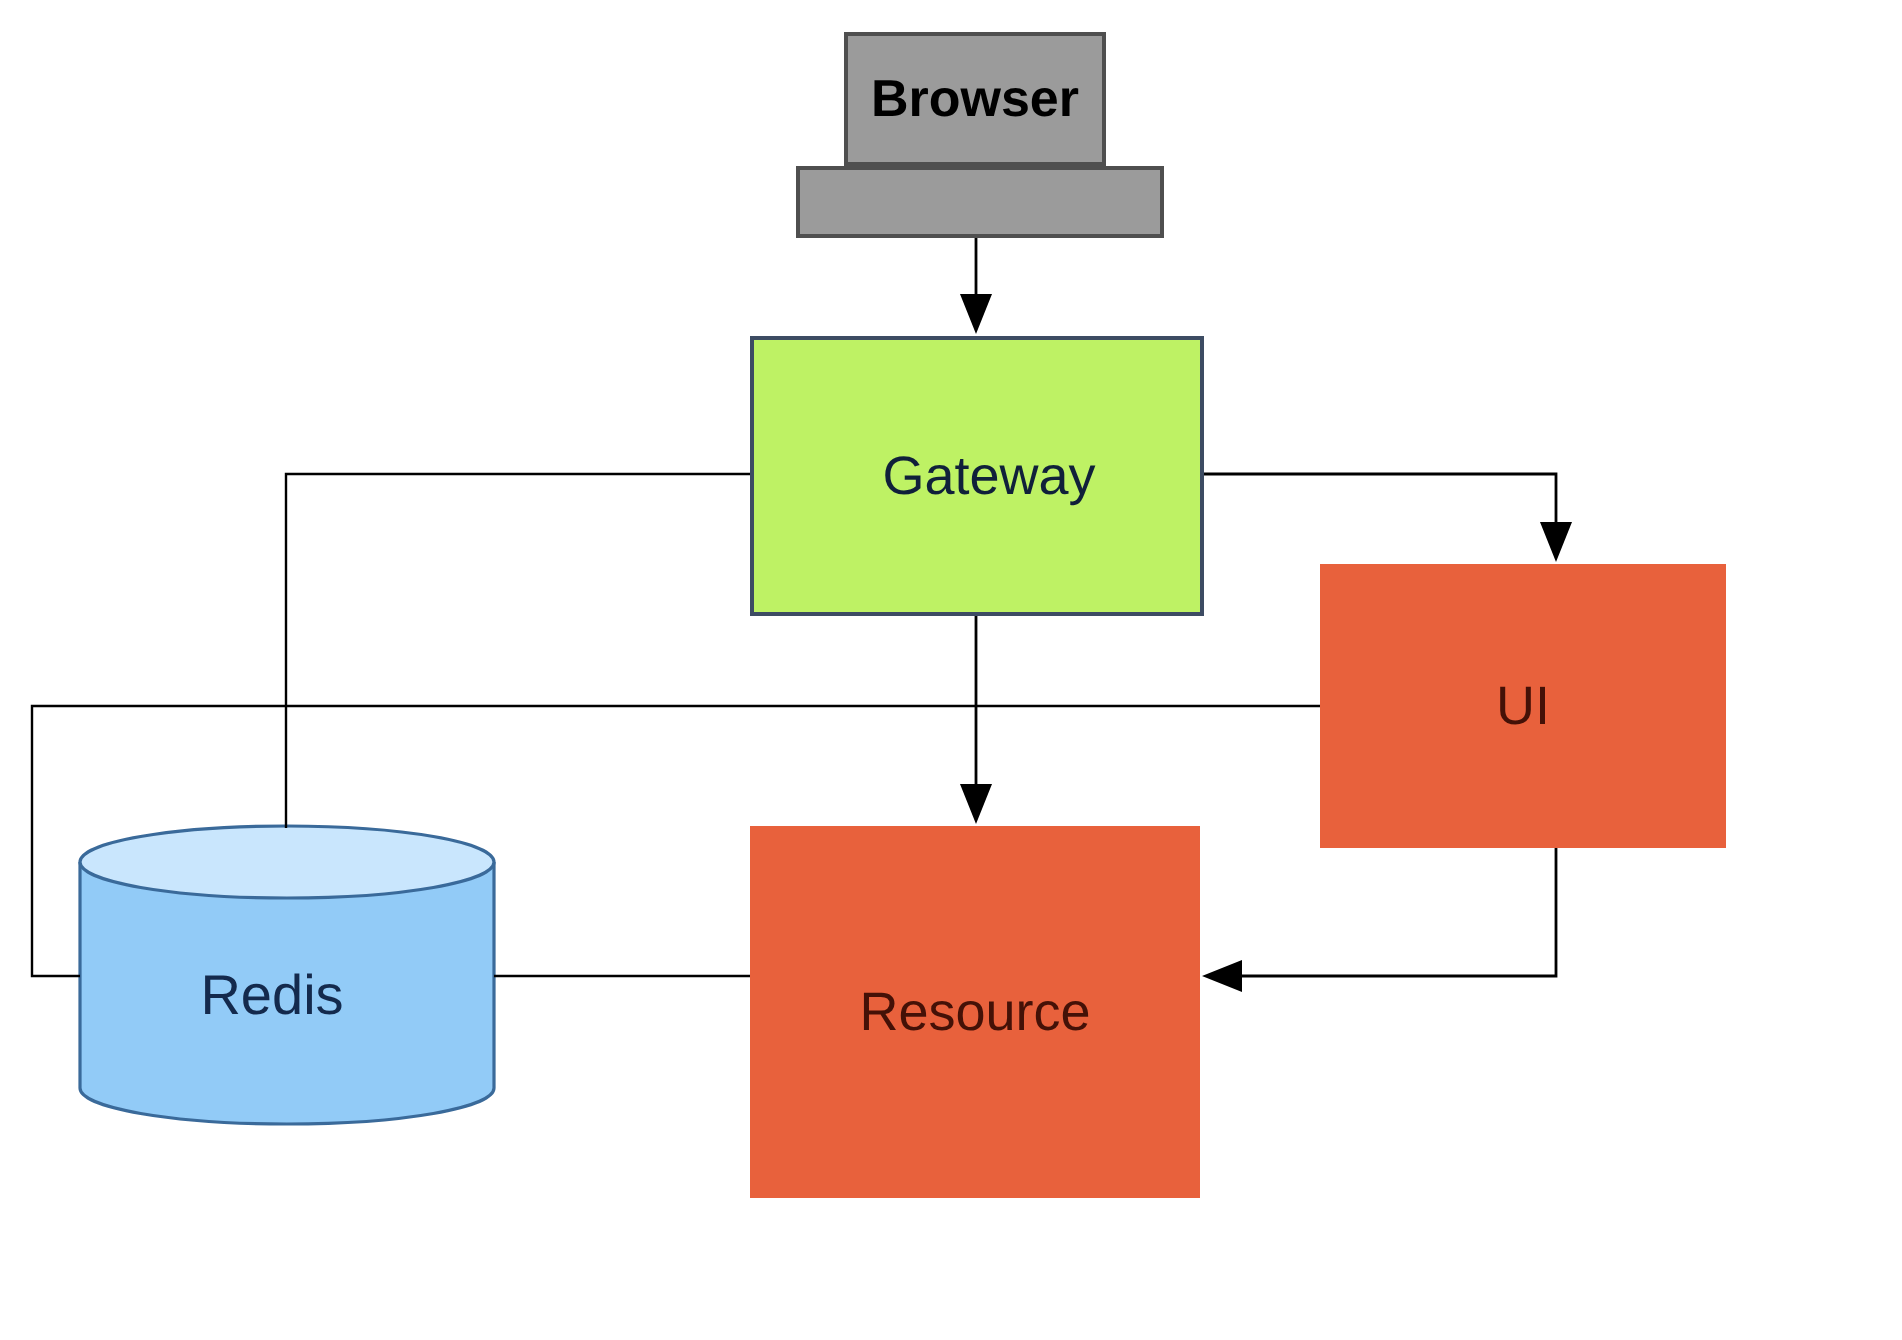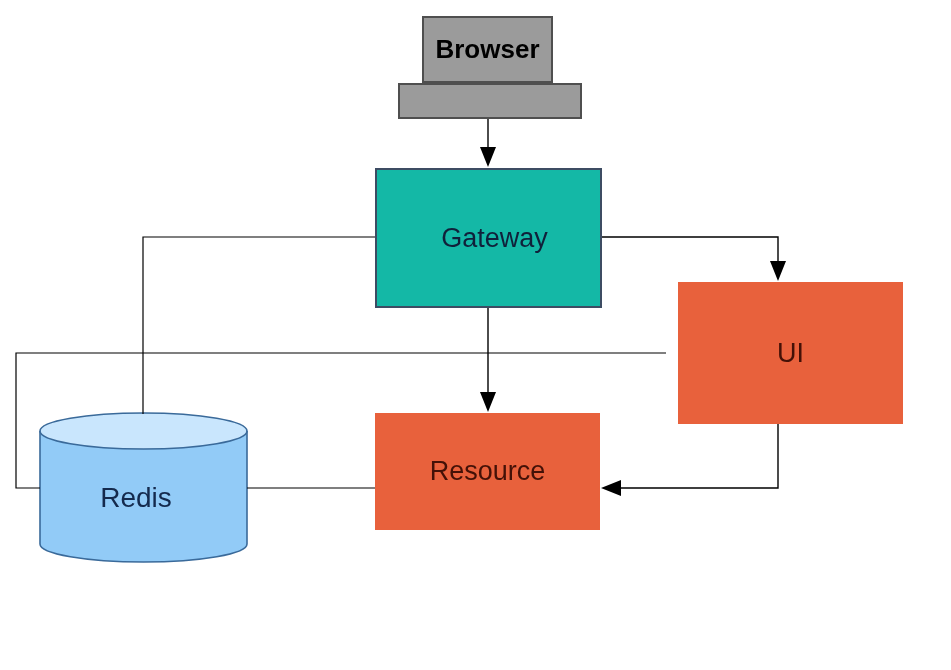--- a/index.html
+++ b/index.html
@@ -23,31 +23,31 @@
     background:#9b9b9b;border:2px solid #4f4f4f;
     color:#000000;font-size:26px;font-weight:bold;
   }
   .browser-base{
     left:398px;top:83px;width:184px;height:36px;
     background:#9b9b9b;border:2px solid #4f4f4f;
     z-index:1;
   }
   .gateway{
     left:375px;top:168px;width:227px;height:140px;
-    background:#14b8a6;border:2px solid #3d4c63;
+    background:#bef264;border:2px solid #3d4c63;
     color:#10203a;
     padding-left:12px;
   }
   .ui{
-    left:678px;top:282px;width:225px;height:142px;
+    left:660px;top:282px;width:203px;height:142px;
     background:#e8613c;border:none;
     color:#441107;
   }
   .resource{
-    left:375px;top:413px;width:225px;height:117px;
+    left:375px;top:413px;width:225px;height:186px;
     background:#e8613c;border:none;
     color:#441107;
   }
   
   .redis-label{
     left:40px;top:470px;width:192px;height:55px;
     background:transparent;color:#142a4d;
     font-size:28px;z-index:3;justify-content:center;
   }
 </style>

